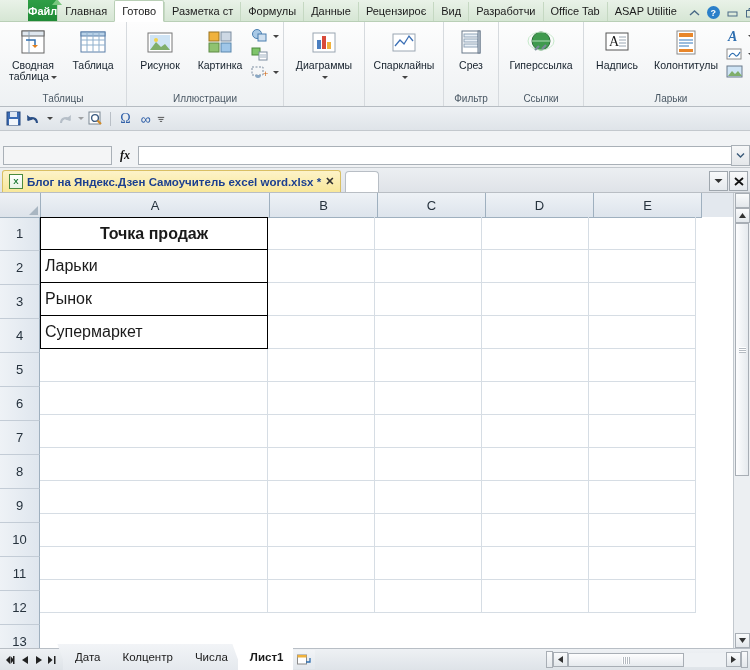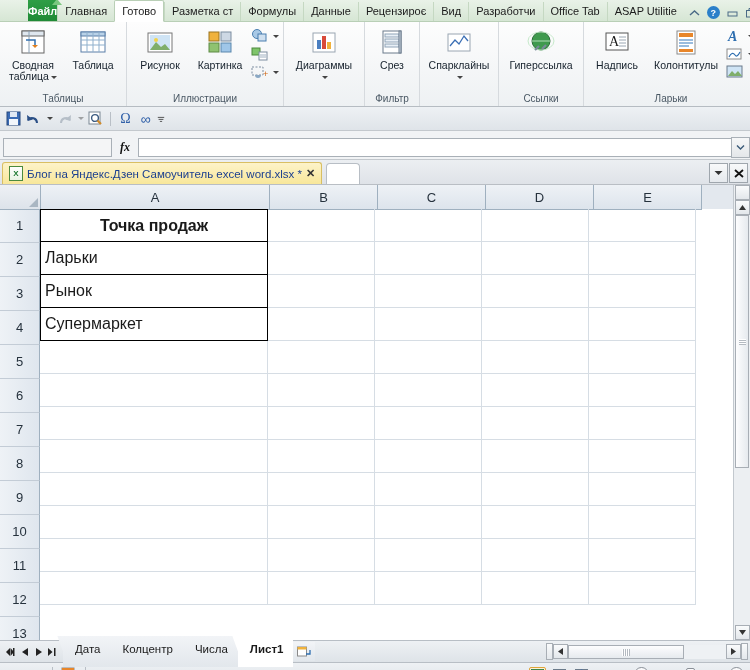--- a/index.html
+++ b/index.html
@@ -71,36 +71,36 @@
     height:23px;background:linear-gradient(#eef1f4,#dfe4e9);
     border-bottom:1px solid #c3c8cd;display:flex;align-items:center;gap:3px;padding:0 5px;
   }
   .qbtn{width:17px;height:17px;display:flex;align-items:center;justify-content:center;
         font-size:12px;color:#2b4f86;}
   .qsep{width:1px;height:14px;background:#b9bfc6;margin:0 3px;}
   .qcaret{width:8px;height:16px;display:flex;align-items:center;justify-content:center;}
 
   
   .fbar{height:24px;background:#f1f3f5;display:flex;align-items:center;
-        border-bottom:1px solid #c3c8cd;padding:4px 0 0 3px;}
+        border-bottom:1px solid #c3c8cd;padding:12px 0 0 3px;}
   .namebox{width:103px;height:17px;background:#f4f5f6;border:1px solid #a9b0b7;
            display:flex;align-items:center;padding-left:4px;font-size:11px;color:#555;}
   .fxlbl{width:26px;text-align:center;font-style:italic;font-weight:bold;font-size:12px;color:#111;
          font-family:"Liberation Serif",serif;}
   .finput{flex:1;height:17px;background:#fff;border:1px solid #a9b0b7;border-right:none;}
   .fexp{width:17px;height:19px;background:linear-gradient(#f6f7f8,#e4e7ea);border:1px solid #a9b0b7;
         display:flex;align-items:center;justify-content:center;}
 
   
   .otbar{height:24px;background:linear-gradient(#eceff2,#dfe3e8);
          border-bottom:1px solid #b9bec4;display:flex;align-items:flex-end;padding-left:2px;position:relative;}
   .otab{height:21px;display:flex;align-items:center;gap:4px;padding:0 6px;
         background:linear-gradient(#fdf3c9,#f8e79a);border:1px solid #d9bf63;border-bottom:none;
         border-radius:3px 3px 0 0;}
-  .otab .name{color:#1b3f8f;font-weight:normal;font-size:11.5px;white-space:nowrap;}
+  .otab .name{color:#1b3f8f;font-weight:bold;font-size:11.5px;white-space:nowrap;}
   .otab .xc{color:#333;font-size:11px;font-weight:bold;}
   .xlicon{width:12px;height:13px;background:linear-gradient(#fff,#e8f3e4);border:1px solid #4b8a3e;
           display:flex;align-items:center;justify-content:center;color:#1d7a32;font-size:8px;font-weight:bold;}
   .newtab{width:32px;height:20px;background:#fff;border:1px solid #b8bec5;border-bottom:none;
           border-radius:4px 4px 0 0;margin-left:4px;}
   .otright{margin-left:auto;display:flex;align-items:center;gap:1px;padding-bottom:1px;padding-right:2px;}
   .otbtn{width:17px;height:18px;background:linear-gradient(#f8f9fa,#e5e9ed);border:1px solid #9fa6ad;
          display:flex;align-items:center;justify-content:center;font-size:10px;}
 
   
@@ -335,50 +335,50 @@
           </div>
           <div class="cap">Диаграммы</div>
           <div class="cap2"><span class="caret"></span></div>
         </div>
       </div>
       <div class="grp-label"></div>
     </div>
 
     <div class="grp">
       <div class="grp-items">
+        <div class="bigbtn" style="width:68px">
+          <div class="ico">
+            <svg width="30" height="30" viewBox="0 0 30 30">
+              <rect x="4" y="6" width="22" height="17" fill="#fff" stroke="#9aa6b2"></rect>
+              <polyline points="6,18 11,12 15,16 20,8 24,13" fill="none" stroke="#3b6fb5" stroke-width="1.3"></polyline>
+            </svg>
+          </div>
+          <div class="cap">Спарклайны</div>
+          <div class="cap2"><span class="caret"></span></div>
+        </div>
+      </div>
+      <div class="grp-label"></div>
+    </div>
+
+    <div class="grp">
+      <div class="grp-items">
         <div class="bigbtn" style="width:44px">
           <div class="ico">
             <svg width="30" height="30" viewBox="0 0 30 30">
               <rect x="6" y="3" width="18" height="22" fill="#fff" stroke="#6b7b8b"></rect>
               <rect x="8" y="6" width="14" height="3" fill="#e9f0f7" stroke="#90a4b8"></rect>
               <rect x="8" y="11" width="14" height="3" fill="#e9f0f7" stroke="#90a4b8"></rect>
               <rect x="8" y="16" width="14" height="3" fill="#e9f0f7" stroke="#90a4b8"></rect>
               <rect x="22" y="3" width="2" height="22" fill="#cdd8e4" stroke="#6b7b8b"></rect>
             </svg>
           </div>
           <div class="cap">Срез</div>
         </div>
       </div>
       <div class="grp-label">Фильтр</div>
-    </div>
-
-    <div class="grp">
-      <div class="grp-items">
-        <div class="bigbtn" style="width:68px">
-          <div class="ico">
-            <svg width="30" height="30" viewBox="0 0 30 30">
-              <rect x="4" y="6" width="22" height="17" fill="#fff" stroke="#9aa6b2"></rect>
-              <polyline points="6,18 11,12 15,16 20,8 24,13" fill="none" stroke="#3b6fb5" stroke-width="1.3"></polyline>
-            </svg>
-          </div>
-          <div class="cap">Спарклайны</div>
-          <div class="cap2"><span class="caret"></span></div>
-        </div>
-      </div>
-      <div class="grp-label"></div>
     </div>
 
     <div class="grp">
       <div class="grp-items">
         <div class="bigbtn" style="width:74px">
           <div class="ico">
             <svg width="30" height="30" viewBox="0 0 30 30">
               <circle cx="15" cy="13" r="9" fill="#3f9a4e" stroke="#2b6e38"></circle>
               <path d="M6 13 h18 M15 4 a13 9 0 0 1 0 18 a13 9 0 0 1 0 -18" fill="none" stroke="#bfe6c4" stroke-width="0.9"></path>
               <path d="M9 22 l4 -4 m3 3 l4 -4" stroke="#7a8a9a" stroke-width="2.2" fill="none"></path>

